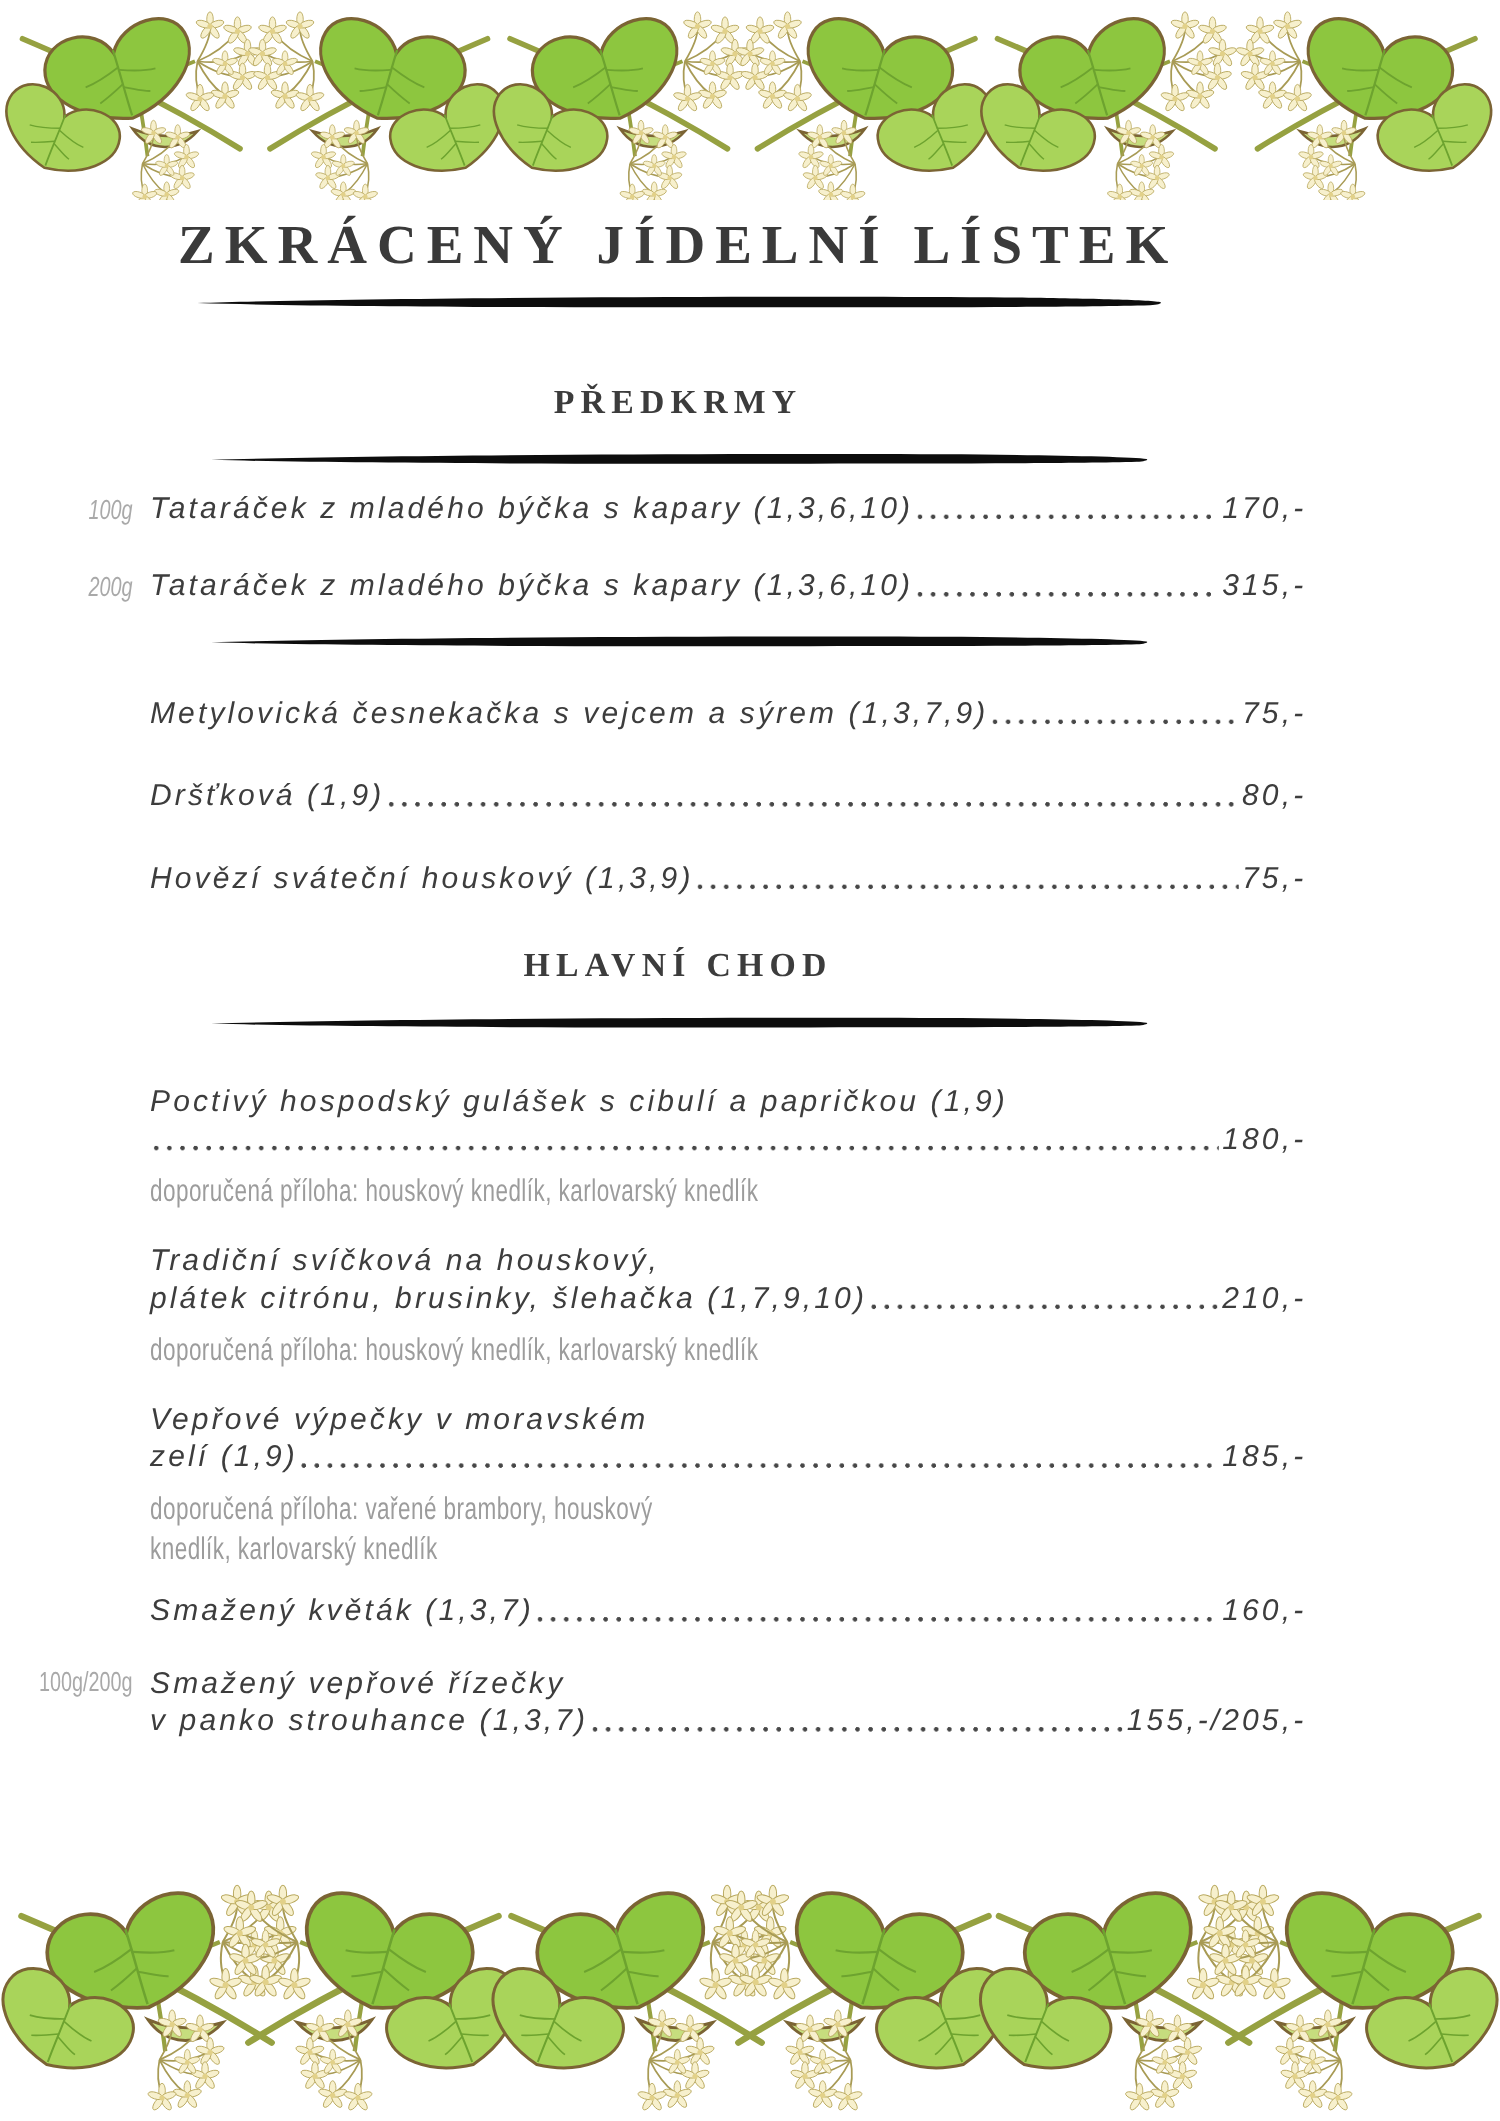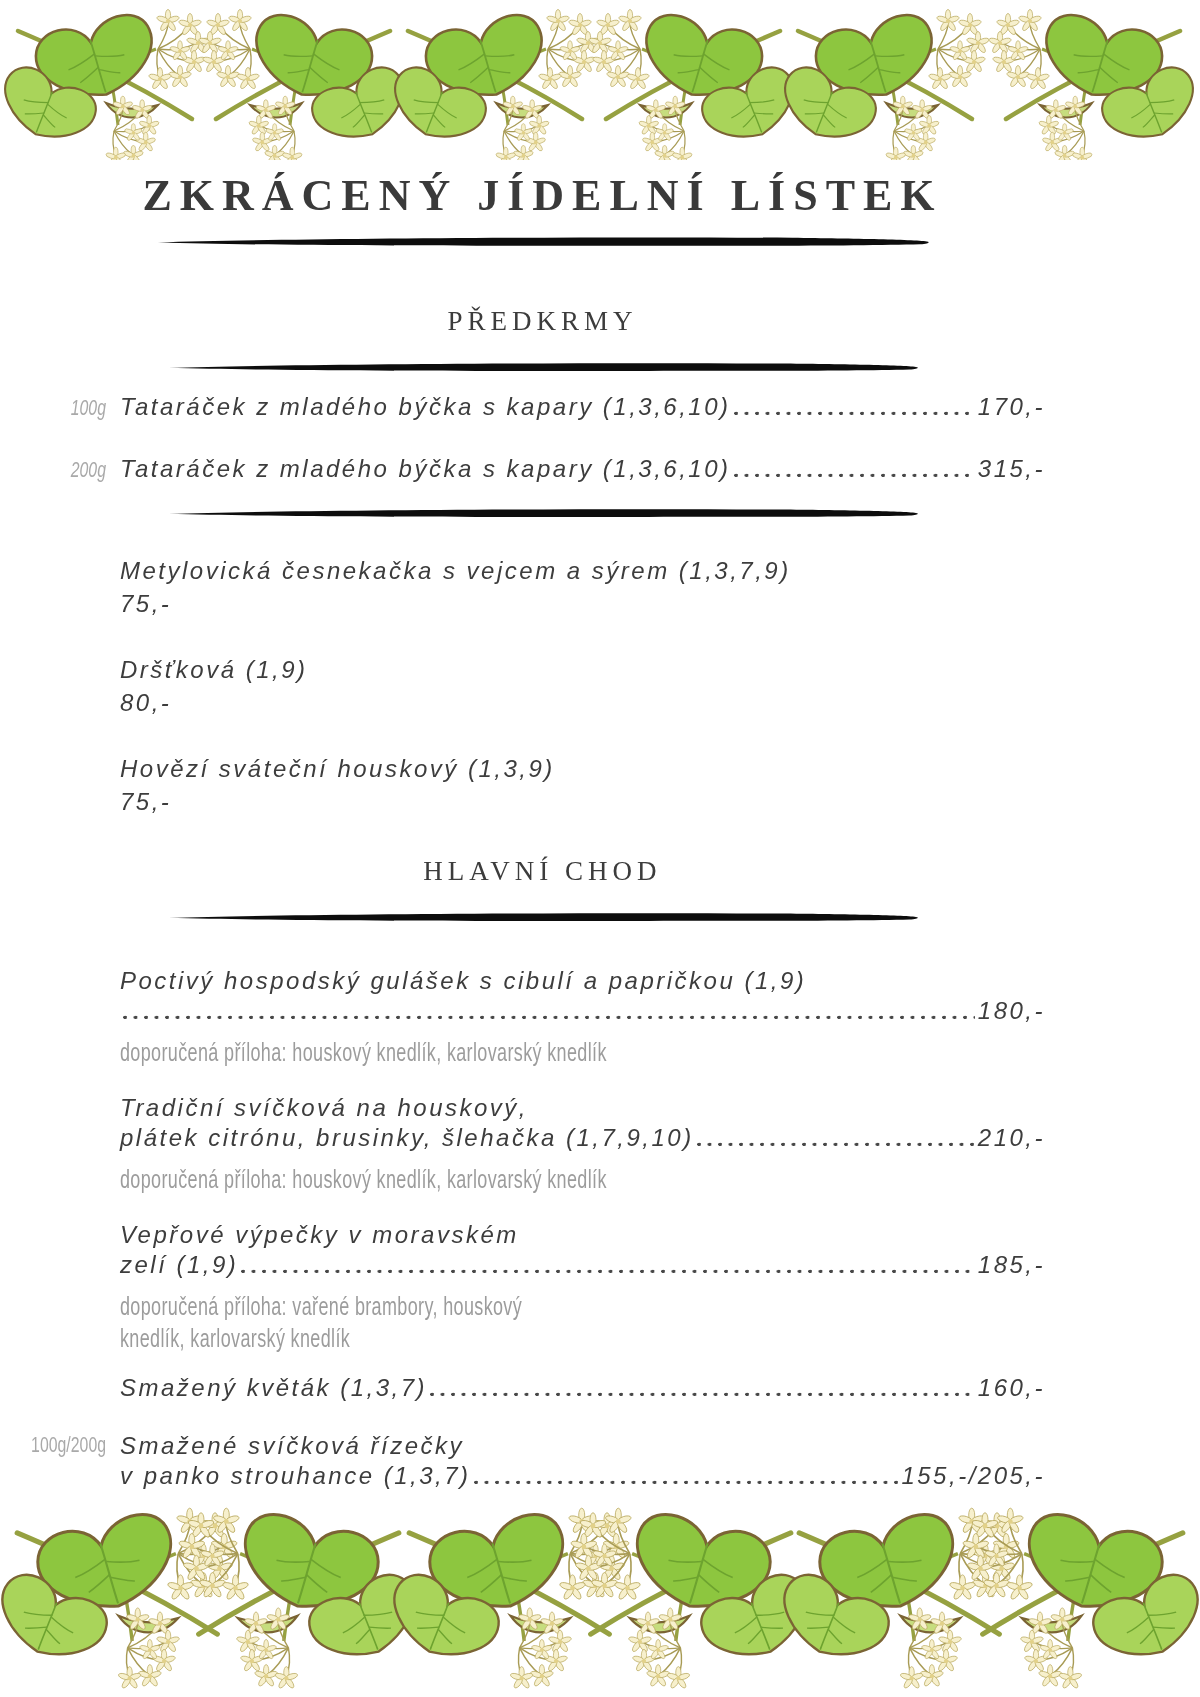--- a/index.html
+++ b/index.html
@@ -8,31 +8,31 @@
   .band{display:block;position:absolute;left:0;width:1200px;}
   .band.top{top:0;height:160px;}
   .band.bottom{bottom:0;height:212px;}
   main{position:absolute;top:158px;left:40px;right:155px;}
   h1.title{margin:12px 0 0;text-align:center;
     font-family:"Liberation Serif",serif;font-weight:600;font-size:44px;
     letter-spacing:8px;color:#3a3a3a;}
   .rule{display:block;margin:14px auto 0;}
   .rule-title{width:778px;height:13px;}
   .rule-sec{width:756px;height:12px;margin-top:24px;}
-  h2.sec{ text-align:center;font-family:"Liberation Serif",serif;font-weight:400;
+  h2.sec{ text-align:center;font-family:"Liberation Serif",serif;font-weight:700;
     font-size:27px;letter-spacing:5px;color:#3c3c3c;margin:0;}
   #sec-predkrmy h2.sec{margin-top:58px;}
   #sec-polevky h2.sec{margin-top:30px;}
   #sec-hlavni h2.sec{margin-top:40px;}
   .items{padding-left:80px;font-size:24px;font-weight:300;letter-spacing:2.5px;
     color:#3d3d3d;}
   .item{margin-top:34px;position:relative;}
   .flexrow{display:flex;align-items:baseline;font-style:italic;}
   #sec-predkrmy .item:first-of-type{margin-top:20px;}
-  #sec-polevky .item{margin-top:38px;flex-direction:column;}
+  #sec-polevky .item{margin-top:38px;}
   #sec-polevky .item:first-of-type{margin-top:38px;}
   #sec-hlavni .item-gulasek{margin-top:42px;}
   #sec-hlavni .item-svickova,#sec-hlavni .item-vypecky{margin-top:24px;}
   #sec-hlavni .item-kvetak{margin-top:20px;}
   #sec-hlavni .item-rizecky{margin-top:28px;}
   .txt{white-space:nowrap;}
   .l1{line-height:1.33;white-space:nowrap;font-style:italic;}
   .leader{flex:1;min-width:24px;height:5px;align-self:flex-end;margin:0 3px 5px 3px;
     background-image:radial-gradient(circle at 2px 2.4px,#474747 1.6px,transparent 2px);
     background-size:10.5px 5px;background-repeat:repeat-x;}
@@ -196,21 +196,21 @@
       </div>
 
       <div class="item item-kvetak flexrow">
         <span class="txt">Smažený květák (1,3,7)</span>
         <span class="leader"></span>
         <span class="price">160,-</span>
       </div>
 
       <div class="item item-rizecky">
         <span class="size">100g/200g</span>
-        <div class="l1">Smažené svíčková řízečky</div>
+        <div class="l1">Smažený vepřové řízečky</div>
         <div class="flexrow">
           <span class="txt">v panko strouhance (1,3,7)</span>
           <span class="leader"></span>
           <span class="price">155,-/205,-</span>
         </div>
       </div>
 
     </div>
   </section>
 </main>

